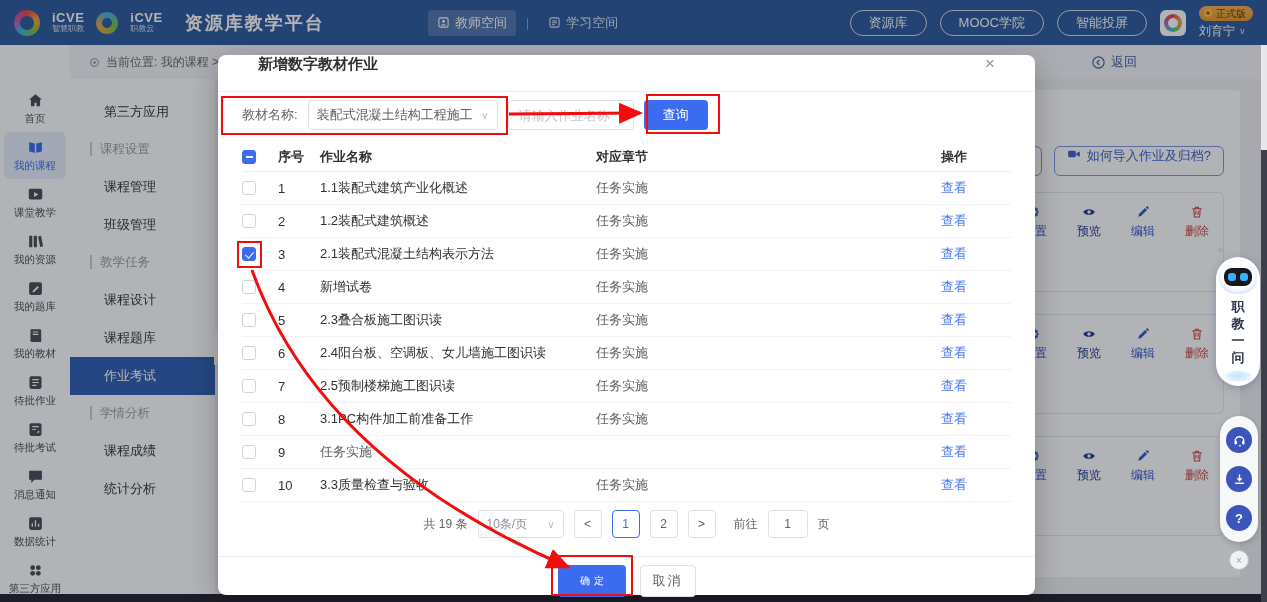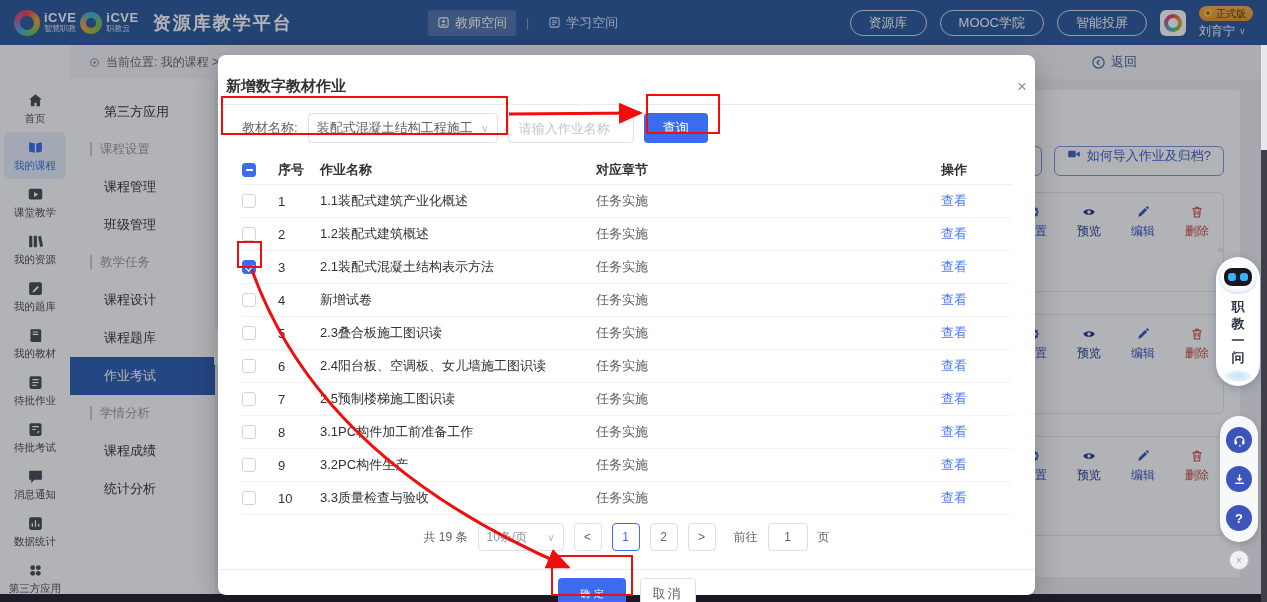--- a/index.html
+++ b/index.html
@@ -2,21 +2,21 @@
 <html><head>
 <meta charset="utf-8">
 <style>
   *{margin:0;padding:0;box-sizing:border-box;}
   html,body{width:1267px;height:602px;}
   body{font-family:"Liberation Sans","DejaVu Sans",sans-serif;background:#eef0f4;overflow:hidden;}
   .page{position:relative;width:1267px;height:602px;overflow:hidden;background:#f0f1f5;}
 
   
   .topbar{position:absolute;top:0;left:0;right:0;height:45px;background:#2d5a9e;display:flex;align-items:center;padding:0 14px;color:#fff;z-index:1;}
-  .logo-group{display:flex;align-items:center;gap:4px;}
+  .logo-group{display:flex;align-items:center;gap:12px;}
   .logo-swirl{width:26px;height:26px;border-radius:50%;background:conic-gradient(#e8464b,#f2a33c,#7dc242,#3bb4e5,#d44fa0,#e8464b);position:relative;flex:0 0 auto;}
   .logo-swirl::after{content:"";position:absolute;inset:6px;border-radius:50%;background:#2d5a9e;}
   .logo-swirl.small{width:22px;height:22px;}
   .logo-swirl.leaf{background:conic-gradient(#3bb4e5,#7dc242,#f2a33c,#3bb4e5);}
   .brand-col{display:flex;flex-direction:column;line-height:1.05;}
   .brand-col b{font-size:13px;letter-spacing:.5px;}
   .brand-col span{font-size:8px;color:#dce6f5;}
   .app-title{font-size:18px;margin-left:10px;letter-spacing:2px;font-weight:bold;}
   .space-nav{position:absolute;left:428px;top:0;height:45px;display:flex;align-items:center;gap:10px;}
   .nav-item{display:flex;align-items:center;gap:5px;font-size:13px;color:#d9e4f5;padding:4px 9px;border-radius:3px;}
@@ -64,21 +64,21 @@
   .card-actions{position:absolute;top:12px;right:14px;display:flex;gap:30px;}
   .action{display:flex;flex-direction:column;align-items:center;gap:4px;font-size:12px;cursor:pointer;}
   .action svg{width:14px;height:14px;fill:currentColor;}
   .action.blue{color:#3356c9;} .action.navy{color:#1f3a93;} .action.red{color:#c9463e;}
 
   .bottom-bar{position:absolute;left:0;right:0;bottom:0;height:8px;background:#23232e;z-index:1;}
 
   
   .overlay{position:absolute;inset:0;background:rgba(15,18,28,.32);z-index:20;}
   .modal{position:absolute;left:218px;top:55px;width:817px;height:540px;background:#fff;border-radius:8px;z-index:30;box-shadow:0 8px 30px rgba(0,0,0,.25);font-size:13px;}
-  .modal-header{height:36px;display:flex;align-items:center;padding:0 8px;margin-top:13px;}
+  .modal-header{height:36px;display:flex;align-items:flex-start;padding:0 40px;}
   .modal-title{font-size:15px;font-weight:bold;color:#303133;}
   .modal-close{margin-left:auto;color:#909399;font-size:17px;cursor:pointer;line-height:1;}
   .modal-divider{height:1px;background:#e9ecf2;}
   .filter-row{display:flex;align-items:center;padding:8px 24px;gap:10px;}
   .filter-label{color:#606266;}
   .select-box{width:190px;height:30px;border:1px solid #dcdfe6;border-radius:4px;display:flex;align-items:center;justify-content:space-between;padding:0 8px;color:#606266;background:#fff;cursor:pointer;}
   .chev{color:#b6bcc6;font-size:10px;}
   .text-input{width:126px;height:30px;border:1px solid #dcdfe6;border-radius:4px;padding:0 10px;color:#606266;font-size:13px;outline:none;}
   .text-input::placeholder{color:#c0c4cc;}
   .search-btn{width:64px;height:30px;background:#3b6cf0;color:#fff;border-radius:4px;border:none;font-size:13px;cursor:pointer;}
@@ -512,21 +512,20 @@
             <span class="col-no">8</span>
             <span class="col-name">3.1PC构件加工前准备工作</span>
             <span class="col-chapter">任务实施</span>
             <span class="col-action"><span class="view-link">查看</span></span>
           </div>
           <div class="t-row">
             <span class="col-check">
               <span class="checkbox"></span>
             </span>
             <span class="col-no">9</span>
-            <span class="col-name">3.2PC构件生产</span>
             <span class="col-chapter">任务实施</span>
             <span class="col-action"><span class="view-link">查看</span></span>
           </div>
           <div class="t-row">
             <span class="col-check">
               <span class="checkbox"></span>
             </span>
             <span class="col-no">10</span>
             <span class="col-name">3.3质量检查与验收</span>
             <span class="col-chapter">任务实施</span>

